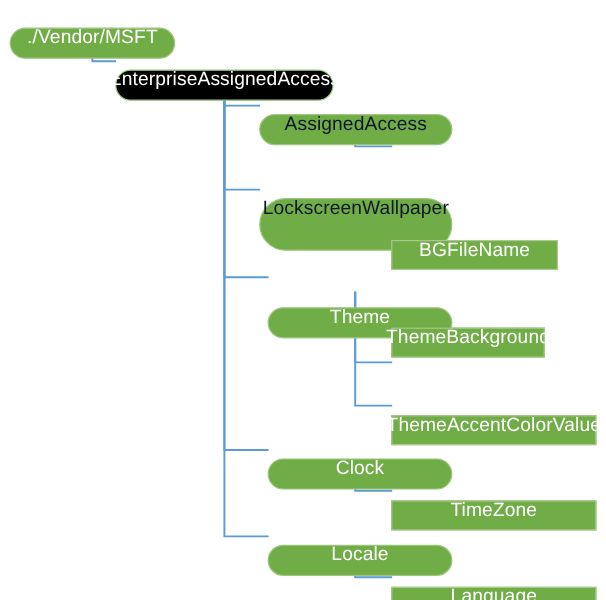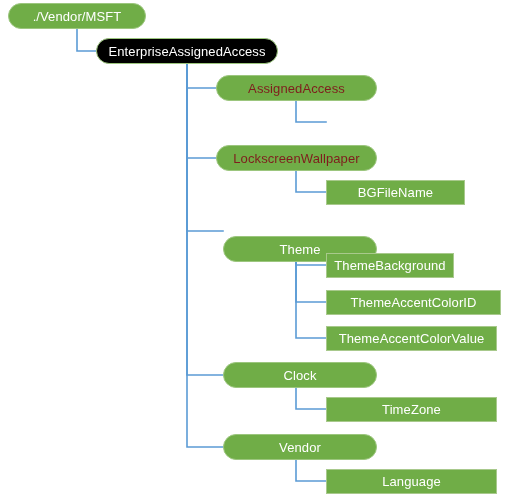--- a/index.html
+++ b/index.html
@@ -22,28 +22,29 @@
     width: 505px;
     height: 500px;
     pointer-events: none;
   }
   .node {
     position: absolute;
     box-sizing: border-box;
     background: #70AD47;
     color: #ffffff;
     display: flex;
-    align-items: center;
+    align-items: flex-start;
     justify-content: center;
-    font-size: 13px;
+    font-size: 16px;
     line-height: 1;
     letter-spacing: 0.1px;
     white-space: nowrap;
     text-align: center;
     border: 1px solid #9CC67E;
+    margin-top: 20px;
   }
   .node.pill {
     border-radius: 999px;
   }
   .node.rect {
     border-radius: 0;
     border: 1px solid #A8C98C;
   }
   .node-label {
     display: block;
@@ -68,46 +69,43 @@
       <path d="M 296 244 L 296 338 L 326 338" fill="none" stroke="#5B9BD5" stroke-width="1.6" stroke-linecap="square"></path>
       <path d="M 296 388 L 296 409 L 326 409" fill="none" stroke="#5B9BD5" stroke-width="1.6" stroke-linecap="square"></path>
       <path d="M 296 460 L 296 481 L 326 481" fill="none" stroke="#5B9BD5" stroke-width="1.6" stroke-linecap="square"></path>
     </svg>
 <div class="node pill" style="left: 8px; top: 3px; width: 138px; height: 26px; background: rgb(112, 173, 71); color: rgb(255, 255, 255);">
       <span class="node-label">./Vendor/MSFT</span>
     </div>
     <div class="node pill" style="left: 96px; top: 38px; width: 182px; height: 26px; background: #000000; color: rgb(255, 255, 255);">
       <span class="node-label">EnterpriseAssignedAccess</span>
     </div>
-    <div class="node pill" style="left: 216px; top: 75px; width: 161px; height: 26px; background: rgb(112, 173, 71); color: #7f1d1d;">
+    <div class="node pill" style="left: 216px; top: 75px; width: 161px; height: 26px; background: rgb(112, 173, 71); color: #0f172a;">
       <span class="node-label">AssignedAccess</span>
     </div>
-    <div class="node pill" style="left: 216px; top: 145px; width: 161px; height: 26px; background: rgb(112, 173, 71); color: #7f1d1d;">
+    <div class="node pill" style="left: 216px; top: 145px; width: 161px; height: 44px; background: rgb(112, 173, 71); color: #0f172a;">
       <span class="node-label">LockscreenWallpaper</span>
     </div>
     <div class="node rect" style="left: 326px; top: 180px; width: 139px; height: 25px; background: rgb(112, 173, 71); color: rgb(255, 255, 255);">
       <span class="node-label">BGFileName</span>
     </div>
     <div class="node pill" style="left: 223px; top: 236px; width: 154px; height: 26px; background: rgb(112, 173, 71); color: rgb(255, 255, 255);">
       <span class="node-label">Theme</span>
     </div>
     <div class="node rect" style="left: 326px; top: 253px; width: 128px; height: 25px; background: rgb(112, 173, 71); color: rgb(255, 255, 255);">
       <span class="node-label">ThemeBackground</span>
     </div>
-    <div class="node rect" style="left: 326px; top: 290px; width: 175px; height: 25px; background: rgb(112, 173, 71); color: rgb(255, 255, 255);">
-      <span class="node-label">ThemeAccentColorID</span>
-    </div>
     <div class="node rect" style="left: 326px; top: 326px; width: 171px; height: 25px; background: rgb(112, 173, 71); color: rgb(255, 255, 255);">
       <span class="node-label">ThemeAccentColorValue</span>
     </div>
     <div class="node pill" style="left: 223px; top: 362px; width: 154px; height: 26px; background: rgb(112, 173, 71); color: rgb(255, 255, 255);">
       <span class="node-label">Clock</span>
     </div>
     <div class="node rect" style="left: 326px; top: 397px; width: 171px; height: 25px; background: rgb(112, 173, 71); color: rgb(255, 255, 255);">
       <span class="node-label">TimeZone</span>
     </div>
     <div class="node pill" style="left: 223px; top: 434px; width: 154px; height: 26px; background: rgb(112, 173, 71); color: rgb(255, 255, 255);">
-      <span class="node-label">Vendor</span>
+      <span class="node-label">Locale</span>
     </div>
     <div class="node rect" style="left: 326px; top: 469px; width: 171px; height: 25px; background: rgb(112, 173, 71); color: rgb(255, 255, 255);">
       <span class="node-label">Language</span>
     </div>
   </div>
 
 </body></html>

